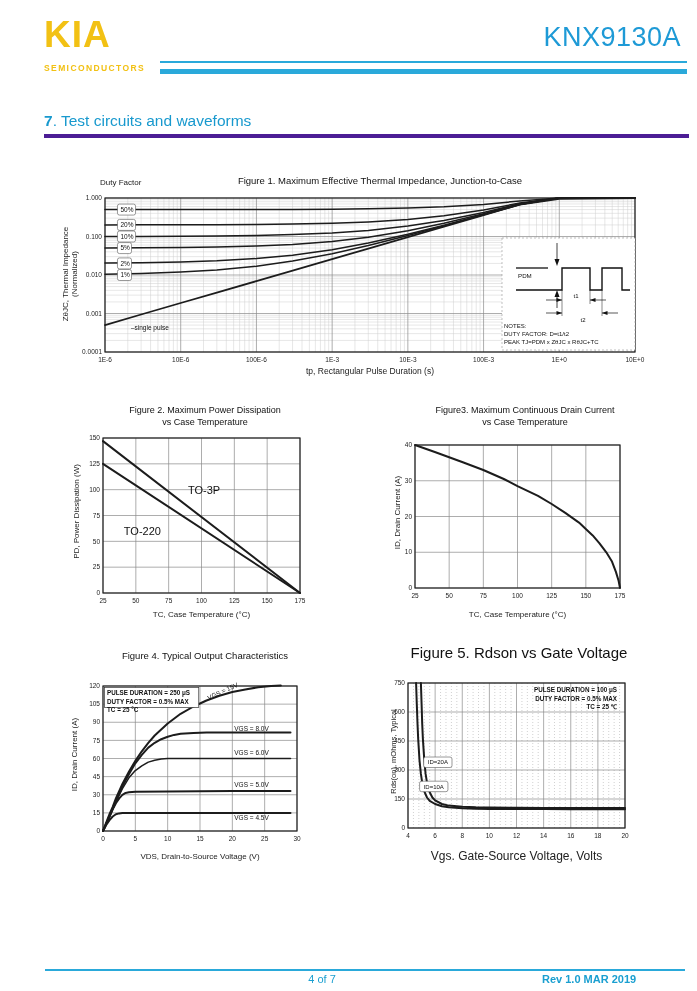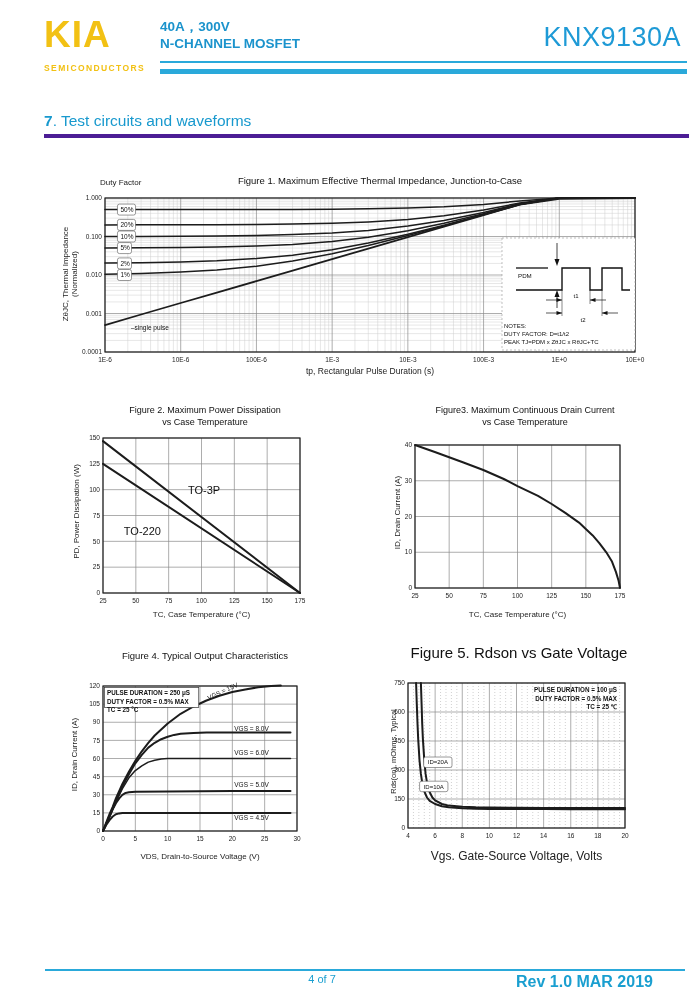--- a/index.html
+++ b/index.html
@@ -18,33 +18,29 @@
   .sec b{font-weight:bold}
   .fig{position:absolute}
   .ftitle{position:absolute;font-weight:normal;color:#111;text-align:center;line-height:12px}
   .small-note{position:absolute;color:#222}
   .axlab{position:absolute;text-align:center;color:#222;font-size:8px}
   .ylab{position:absolute;text-align:center;color:#222;font-size:8px;width:150px;
         transform:rotate(-90deg);line-height:9px}
   svg{position:absolute;left:0;top:0;overflow:visible;font-family:"Liberation Sans",sans-serif}
   .footer-line{left:45px;right:12px;top:969px;height:2px;background:#2AA9DA}
   .pageno{left:272px;top:973px;width:100px;text-align:center;color:#1A9FD0;font-weight:normal;font-size:11px}
-  .rev{left:516px;top:973px;color:#1A9FD0;font-weight:bold;font-size:16px}
+  .rev{left:542px;top:973px;color:#1A9FD0;font-weight:bold;font-size:11px}
 </style>
 </head>
 <body>
 
 <div class="page">
 
   <div class="abs logo">KIA</div>
   <div class="abs logo-sub">SEMICONDUCTORS</div>
-  <div class="abs rating">
-    <div>40A，300V</div>
-    <div>N-CHANNEL MOSFET</div>
-  </div>
   <div class="abs part">KNX9130A</div>
   <div class="abs hline thin"></div>
   <div class="abs hline thick"></div>
 
   <div class="abs sec">
     <b>7</b><span>. Test circuits and waveforms</span>
   </div>
 
   <div class="fig" style="left:40px;top:172px;width:645px;height:222px">
     <div class="ftitle" style="left:130px;width:420px;top:3px;font-size:9.5px">Figure 1. Maximum Effective Thermal Impedance, Junction-to-Case</div>

